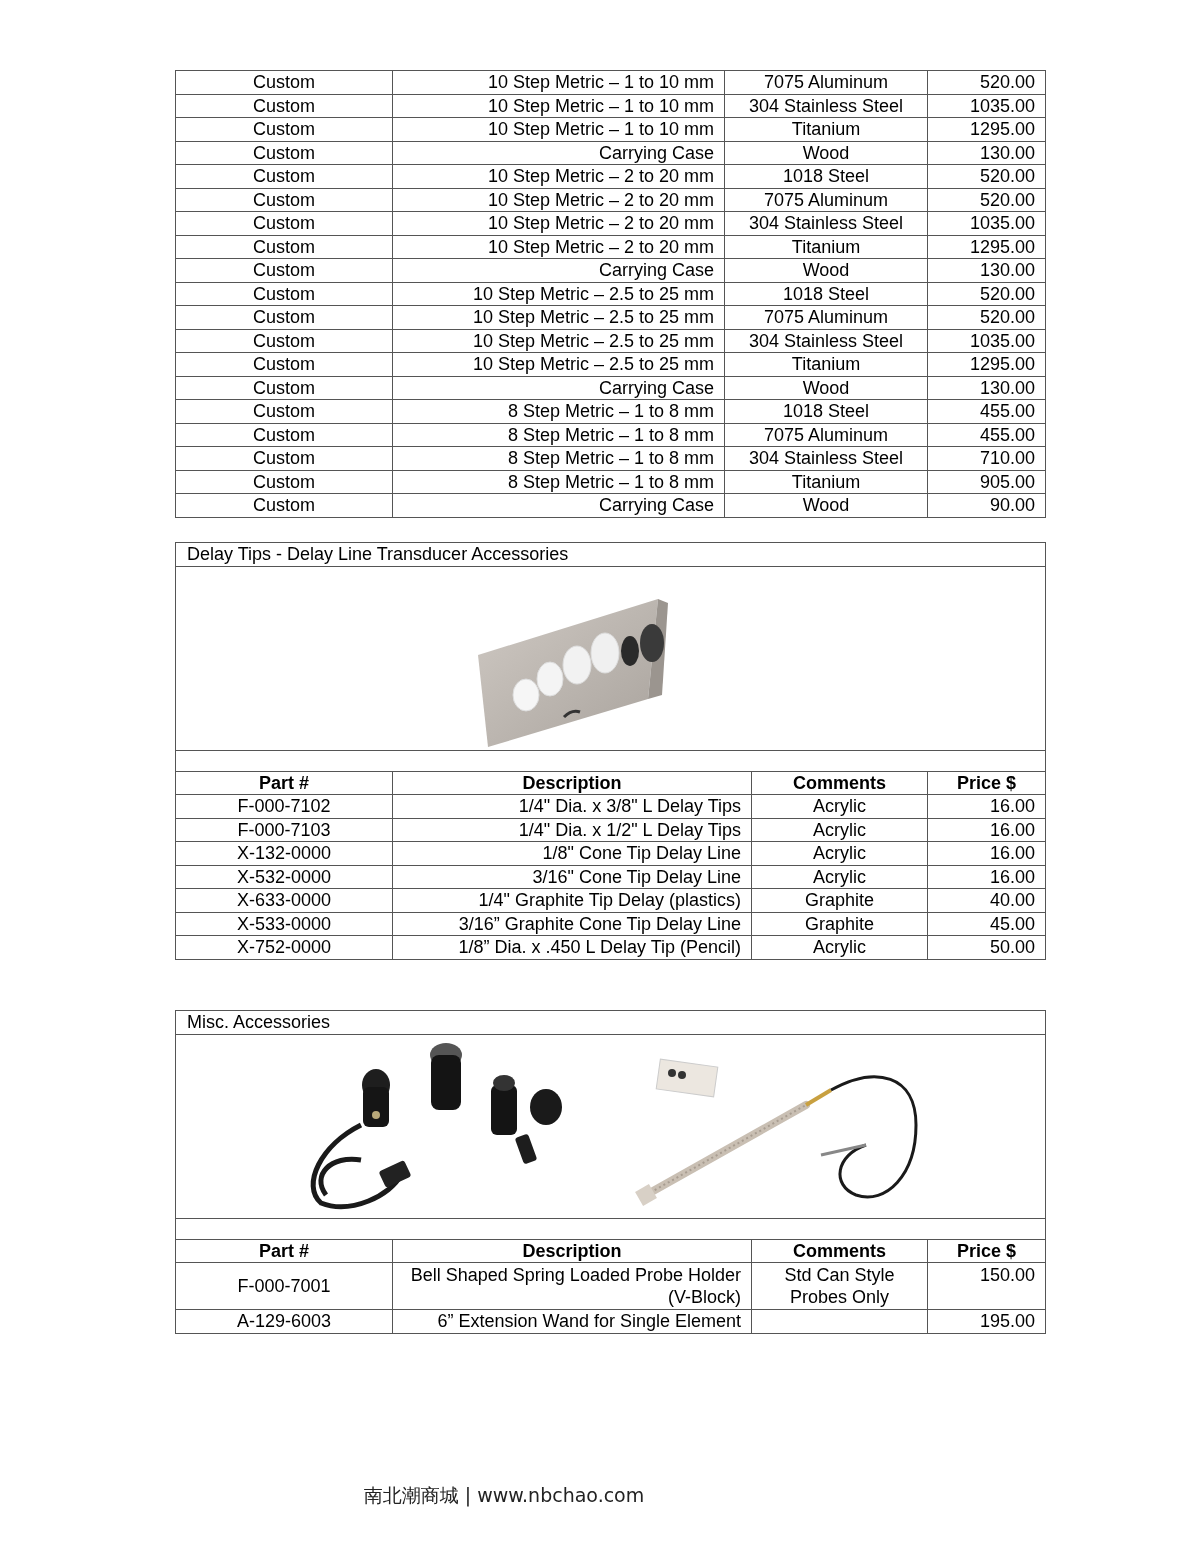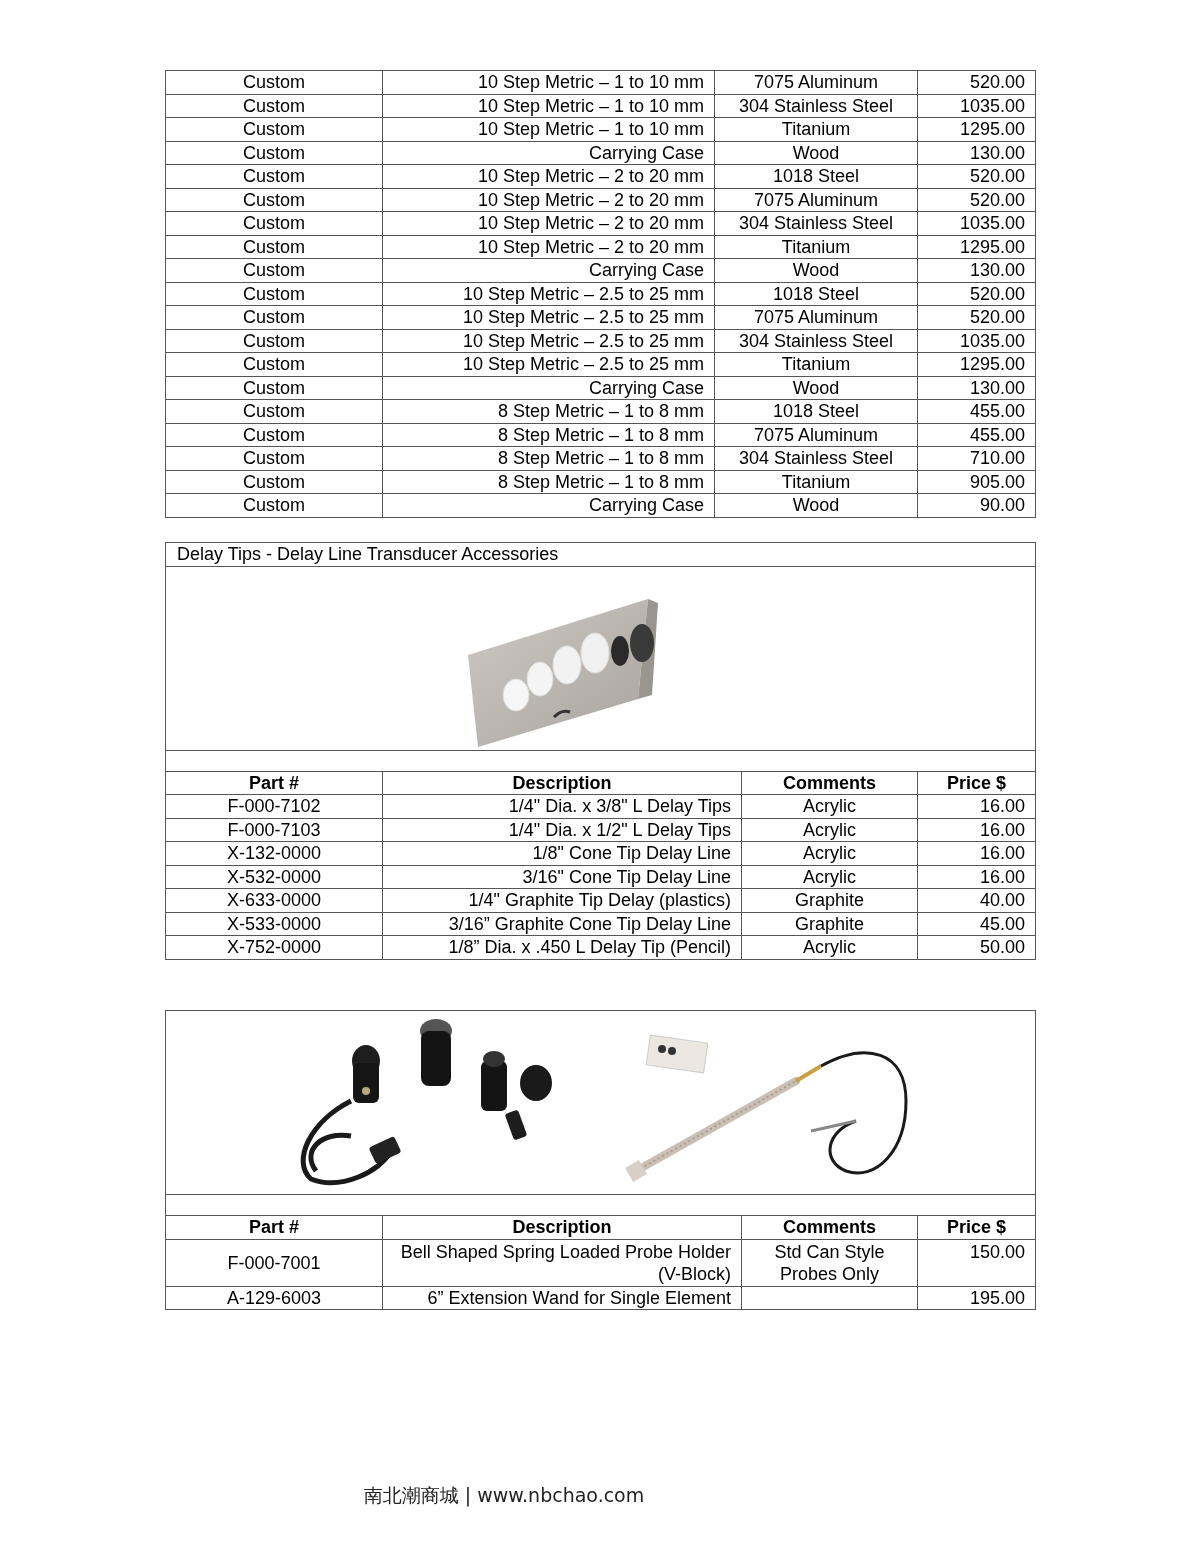--- a/index.html
+++ b/index.html
@@ -1,17 +1,17 @@
 <!DOCTYPE html>
 <html><head>
 <meta charset="utf-8">
 <style>
   html, body { margin: 0; padding: 0; background: #ffffff; }
   body { width: 1200px; height: 1552px; position: relative; font-family: "Liberation Sans", sans-serif; color: #000; }
-  table { border-collapse: collapse; position: absolute; left: 165px; width: 870px; table-layout: fixed; font-size: 18px; }
+  table { border-collapse: collapse; position: absolute; left: 175px; width: 870px; table-layout: fixed; font-size: 18px; }
   td, th { border: 1px solid #555; padding: 0 10px; height: 22.5px; line-height: 22px; white-space: nowrap; overflow: hidden; }
   .c { text-align: center; }
   .r { text-align: right; }
   .l { text-align: right; }
   th { font-weight: bold; text-align: center; margin-top: 12px; }
   #custom-table { top: 70px; }
   .section-title { font-weight: normal; text-align: left; padding-left: 11px; }
   .img-cell { padding: 0; position: relative; }
   .spacer-cell { height: 20px; }
   #delay-table { top: 542px; }
@@ -238,20 +238,23 @@
 </table>
 
 <table id="misc-table">
   <colgroup>
     <col style="width:217px">
       <col style="width:359px">
       <col style="width:176px">
       <col style="width:118px">
   </colgroup>
   <tbody>
+    <tr>
+      <td colspan="4" class="section-title">Misc. Accessories</td>
+    </tr>
     <tr>
       <td colspan="4" class="img-cell" style="height:183px;">
         <svg class="photo" width="300" height="183" style="left:105px;top:0;" viewBox="0 0 300 183">
           <path d="M80,90 C40,110 20,150 40,168 C70,180 110,160 120,140" stroke="#1a1a1a" stroke-width="5" fill="none"></path>
           <path d="M45,160 C30,140 50,120 80,125" stroke="#1a1a1a" stroke-width="5" fill="none"></path>
           <rect x="100" y="130" width="28" height="18" rx="3" fill="#222" transform="rotate(-25 114 139)"></rect>
           <ellipse cx="95" cy="50" rx="14" ry="16" fill="#1e1e1e"></ellipse>
           <rect x="82" y="52" width="26" height="40" rx="6" fill="#151515"></rect>
           <circle cx="95" cy="80" r="4" fill="#b8a87a"></circle>
           <ellipse cx="165" cy="20" rx="16" ry="12" fill="#555"></ellipse>

